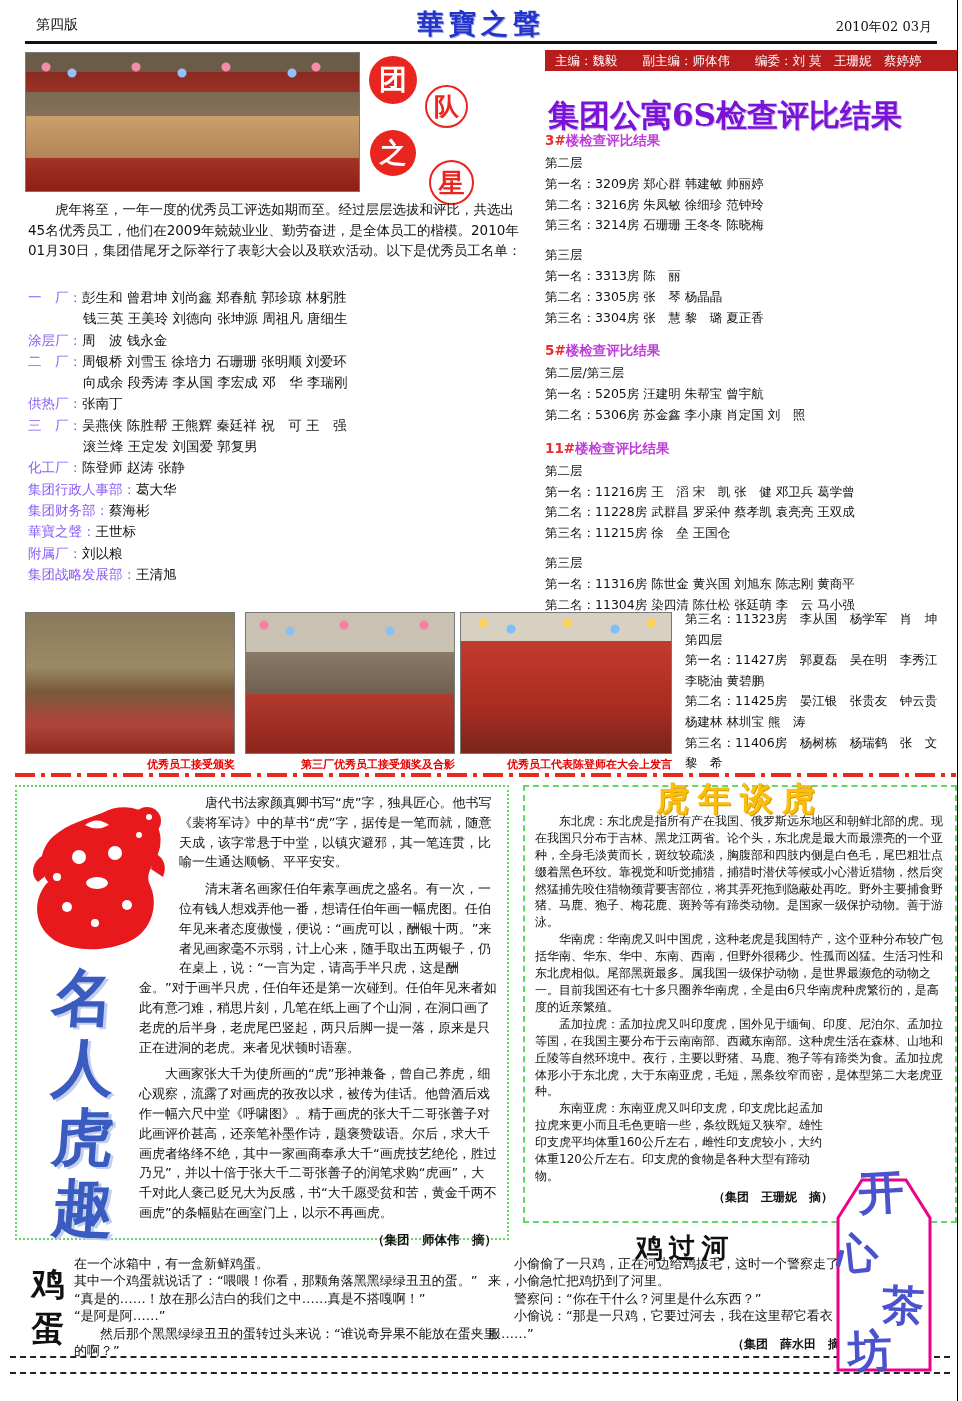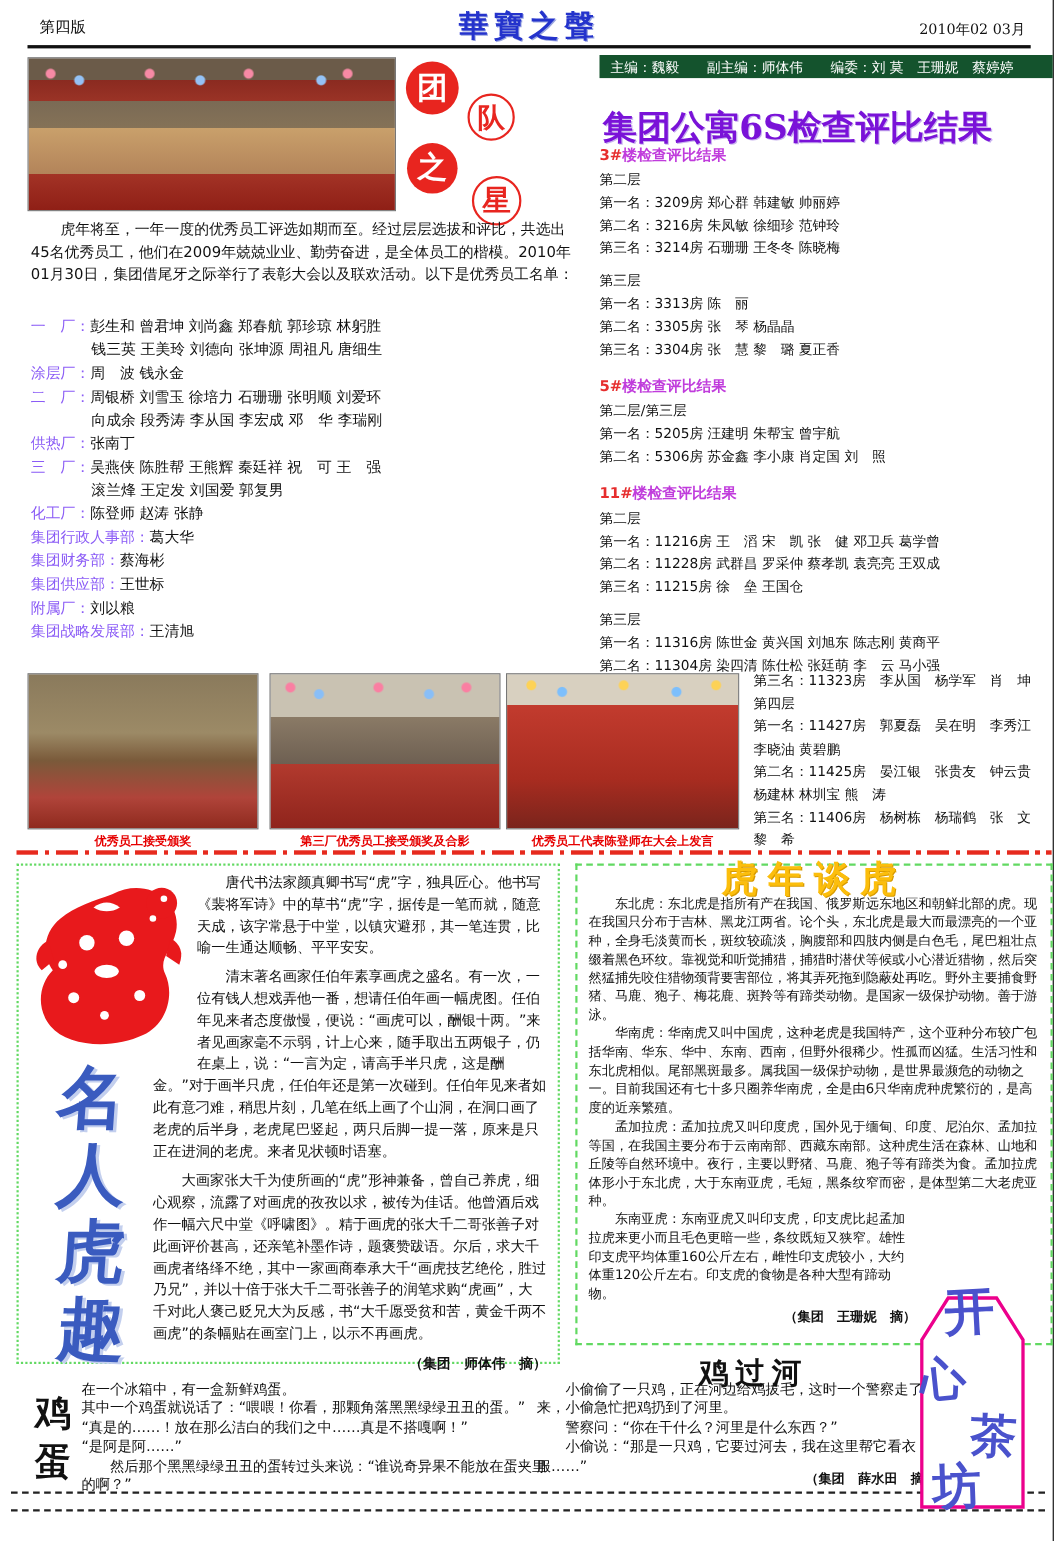--- a/index.html
+++ b/index.html
@@ -35,21 +35,21 @@
   .b3{left:370px;top:130px;width:46px;height:46px;font-size:27px;line-height:46px;}
   .b4{left:429px;top:160px;width:45px;height:45px;font-size:26px;line-height:42px;}
 
   .intro{left:28px;top:199px;width:494px;font-size:13.5px;line-height:20.5px;text-indent:2em;}
   .roster{left:28px;top:287px;width:500px;font-size:13.5px;line-height:21.3px;}
   .r-line{white-space:pre-wrap;}
   .r-line.cont{padding-left:55px;}
   .r-label{color:#8b5cf6;}
 
   
-  .editors-bar{left:545px;top:50px;width:412px;height:21px;background:#14532d;color:#fff;
+  .editors-bar{left:545px;top:50px;width:412px;height:21px;background:#b91c1c;color:#fff;
                font-size:12.5px;line-height:21px;padding-left:10px;white-space:pre;}
   .results-title{left:548px;top:74px;width:410px;font-size:31px;font-weight:bold;color:#7a12d8;
                  font-family:"DejaVu Serif","Liberation Serif",serif;text-shadow:1px 1px 0 #c9b3ee;margin-top:21px;}
   .results-body{left:545px;top:126px;width:412px;font-size:12.5px;}
   .res-head{font-size:13.5px;font-weight:bold;margin:14px 0 3px;}
   .res-head:first-child{margin-top:6px;}
   .res-num{color:#e62e2e;}
   .res-rest{color:#c03cdc;}
   .res-floor{line-height:20.8px;margin-top:9px;}
   .res-head + .res-floor{margin-top:0;}
@@ -67,21 +67,21 @@
       linear-gradient(180deg,#c9c2b2 0%,#c9c2b2 28%,#8a7a66 28%,#6e6052 58%,#b23a2e 58%,#8f241c 100%);
     background-size:80px 30px,100px 34px,100% 100%;
     background-repeat:repeat-x,repeat-x,no-repeat;}
   .ph-c{left:460px;top:612px;width:212px;height:142px;
     background:
       radial-gradient(circle at 22px 10px, rgba(255,210,80,.95) 0 4px, transparent 5px),
       radial-gradient(circle at 50px 16px, rgba(120,190,255,.95) 0 4px, transparent 5px),
       linear-gradient(180deg,#d8d0c0 0%,#d8d0c0 20%,#c23b2e 20%,#a82c20 68%,#7a241c 100%);
     background-size:84px 28px,104px 32px,100% 100%;
     background-repeat:repeat-x,repeat-x,no-repeat;}
-  .caption{top:757px;font-size:11px;font-weight:bold;color:#e60000;text-align:center;}
+  .caption{top:757px;font-size:11px;font-weight:bold;color:#e60000;text-align:right;}
   .cap1{left:25px;width:210px;}
   .cap2{left:245px;width:210px;}
   .cap3{left:460px;width:212px;}
 
   .divider-red{left:15px;top:773px;width:941px;height:4px;
     background:repeating-linear-gradient(90deg,#e62a1e 0 20px,transparent 20px 26px,#e62a1e 26px 30px,transparent 30px 36px);}
 
   
   .fun-box{left:15px;top:785px;width:494px;height:455px;border:2px dotted #62d962;
            padding:6px 10px 4px 10px;font-size:13px;line-height:19.8px;}
@@ -149,21 +149,21 @@
     <div class="r-line cont"><span>钱三英 王美玲 刘德向 张坤源 周祖凡 唐细生</span></div>
     <div class="r-line"><span class="r-label">涂层厂：</span><span>周　波 钱永金</span></div>
     <div class="r-line"><span class="r-label">二　厂：</span><span>周银桥 刘雪玉 徐培力 石珊珊 张明顺 刘爱环</span></div>
     <div class="r-line cont"><span>向成余 段秀涛 李从国 李宏成 邓　华 李瑞刚</span></div>
     <div class="r-line"><span class="r-label">供热厂：</span><span>张南丁</span></div>
     <div class="r-line"><span class="r-label">三　厂：</span><span>吴燕侠 陈胜帮 王熊辉 秦廷祥 祝　可 王　强</span></div>
     <div class="r-line cont"><span>滚兰烽 王定发 刘国爱 郭复男</span></div>
     <div class="r-line"><span class="r-label">化工厂：</span><span>陈登师 赵涛 张静</span></div>
     <div class="r-line"><span class="r-label">集团行政人事部：</span><span>葛大华</span></div>
     <div class="r-line"><span class="r-label">集团财务部：</span><span>蔡海彬</span></div>
-    <div class="r-line"><span class="r-label">集团供应部：</span><span>王世标</span></div>
+    <div class="r-line"><span class="r-label">華寶之聲：</span><span>王世标</span></div>
     <div class="r-line"><span class="r-label">附属厂：</span><span>刘以粮</span></div>
     <div class="r-line"><span class="r-label">集团战略发展部：</span><span>王清旭</span></div>
   </div>
 
   <div class="abs editors-bar">主编：魏毅　　副主编：师体伟　　编委：刘 莫　王珊妮　蔡婷婷</div>
   <div class="abs results-title">集团公寓6S检查评比结果</div>
 
   <div class="abs results-body">
     <div class="res-head"><span class="res-num">3#</span><span class="res-rest">楼检查评比结果</span></div>
     <div class="res-floor">第二层</div>

